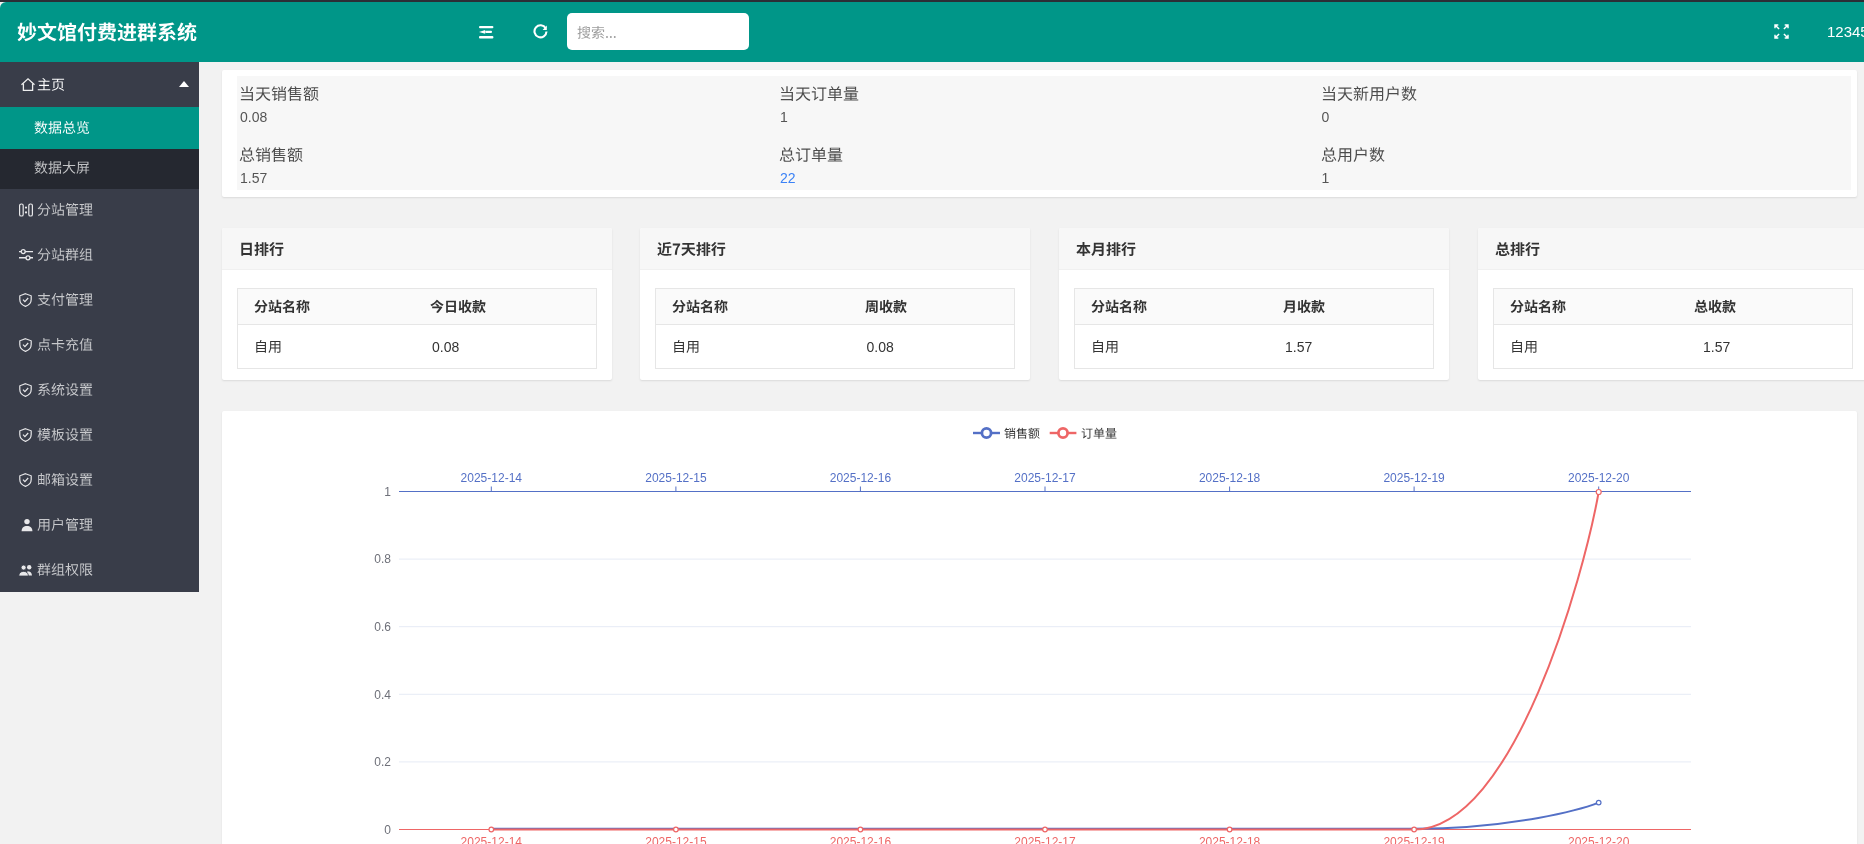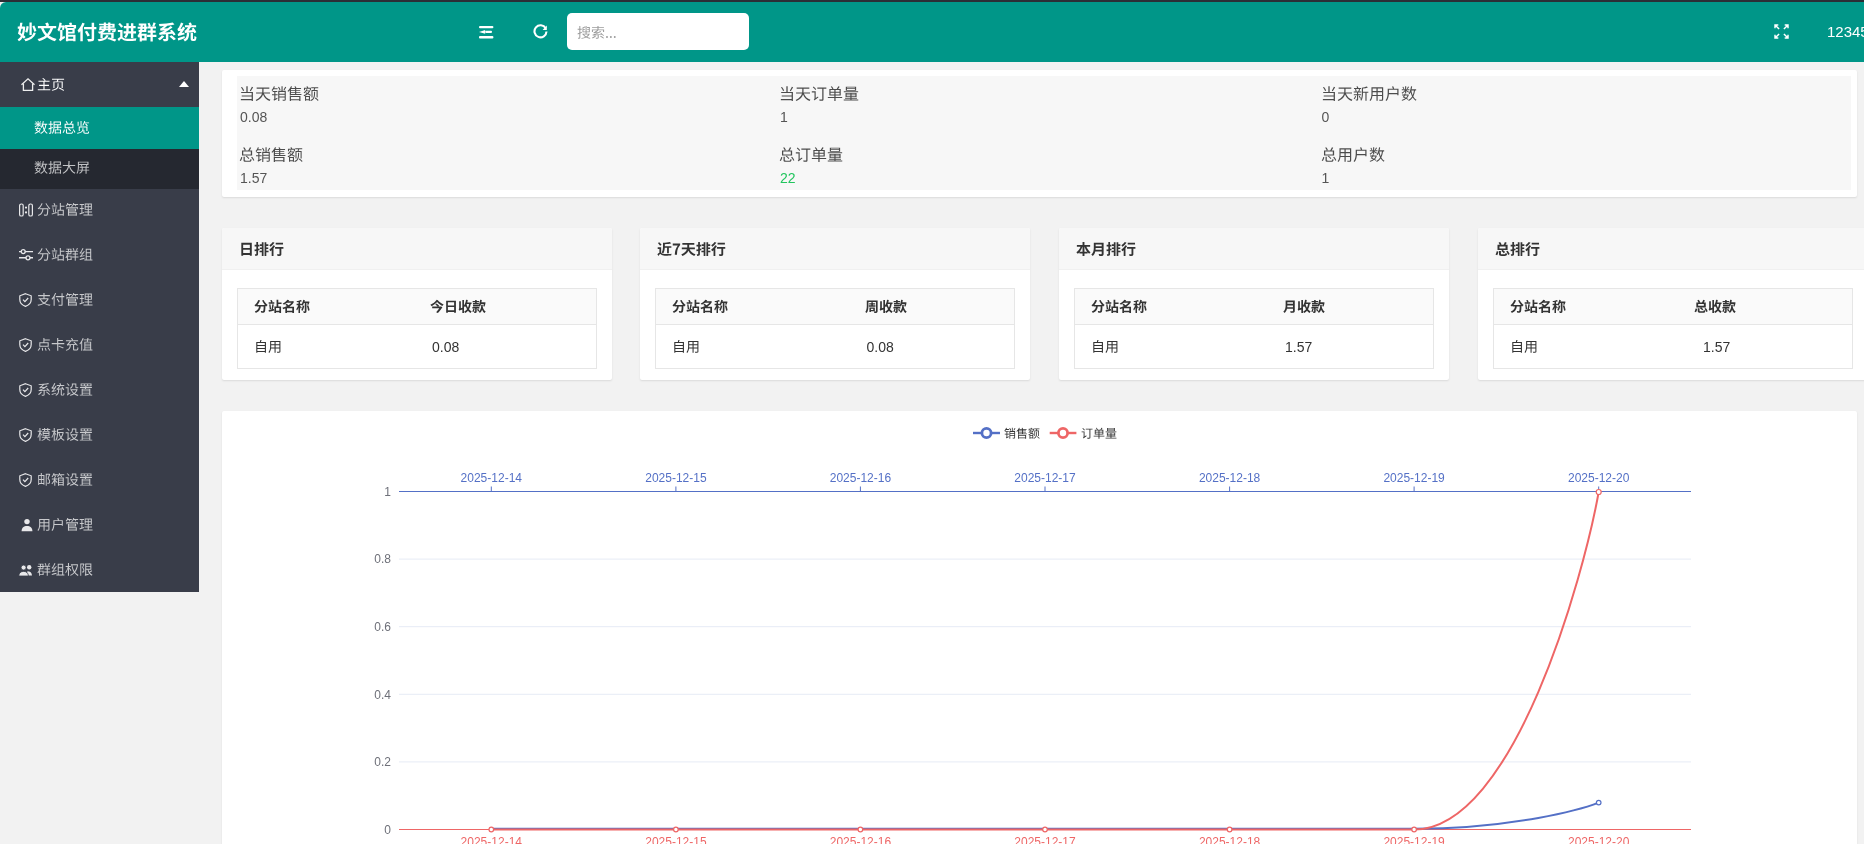--- a/index.html
+++ b/index.html
@@ -281,21 +281,21 @@
       <use href="#g47" transform="translate(32.00 15.68) scale(0.0160 -0.0160)"></use>
       <use href="#g48" transform="translate(48.00 15.68) scale(0.0160 -0.0160)"></use>
     </svg>
     <div class="ab" style="left:240px;top:171.1px;font-size:14px;line-height:14px;color:#555;font-weight:400;white-space:nowrap">1.57</div>
     <svg class="ab" style="left:779px;top:145.4px;width:65px;height:19.2px;fill:#4c4c4c" viewBox="0 0 65 19.2">
       <use href="#g16" transform="translate(0.00 15.68) scale(0.0160 -0.0160)"></use>
       <use href="#g49" transform="translate(16.00 15.68) scale(0.0160 -0.0160)"></use>
       <use href="#g50" transform="translate(32.00 15.68) scale(0.0160 -0.0160)"></use>
       <use href="#g51" transform="translate(48.00 15.68) scale(0.0160 -0.0160)"></use>
     </svg>
-    <div class="ab" style="left:780px;top:171.1px;font-size:14px;line-height:14px;color:#22c55e;font-weight:400;white-space:nowrap">22</div>
+    <div class="ab" style="left:780px;top:171.1px;font-size:14px;line-height:14px;color:#3b82f6;font-weight:400;white-space:nowrap">22</div>
     <svg class="ab" style="left:1320.5px;top:145.4px;width:65px;height:19.2px;fill:#4c4c4c" viewBox="0 0 65 19.2">
       <use href="#g16" transform="translate(0.00 15.68) scale(0.0160 -0.0160)"></use>
       <use href="#g40" transform="translate(16.00 15.68) scale(0.0160 -0.0160)"></use>
       <use href="#g41" transform="translate(32.00 15.68) scale(0.0160 -0.0160)"></use>
       <use href="#g14" transform="translate(48.00 15.68) scale(0.0160 -0.0160)"></use>
     </svg>
     <div class="ab" style="left:1321.5px;top:171.1px;font-size:14px;line-height:14px;color:#555;font-weight:400;white-space:nowrap">1</div>
     <div class="card" style="left:222px;top:228px;width:390px;height:152px"></div>
     <div class="ab" style="left:222px;top:228px;width:390px;height:42px;background:#f7f7f7;border-bottom:1px solid #f0f0f0;border-radius:2px 2px 0 0"></div>
     <svg class="ab" style="left:239px;top:240.0px;width:46px;height:18.0px;fill:#333" viewBox="0 0 46 18.0">

